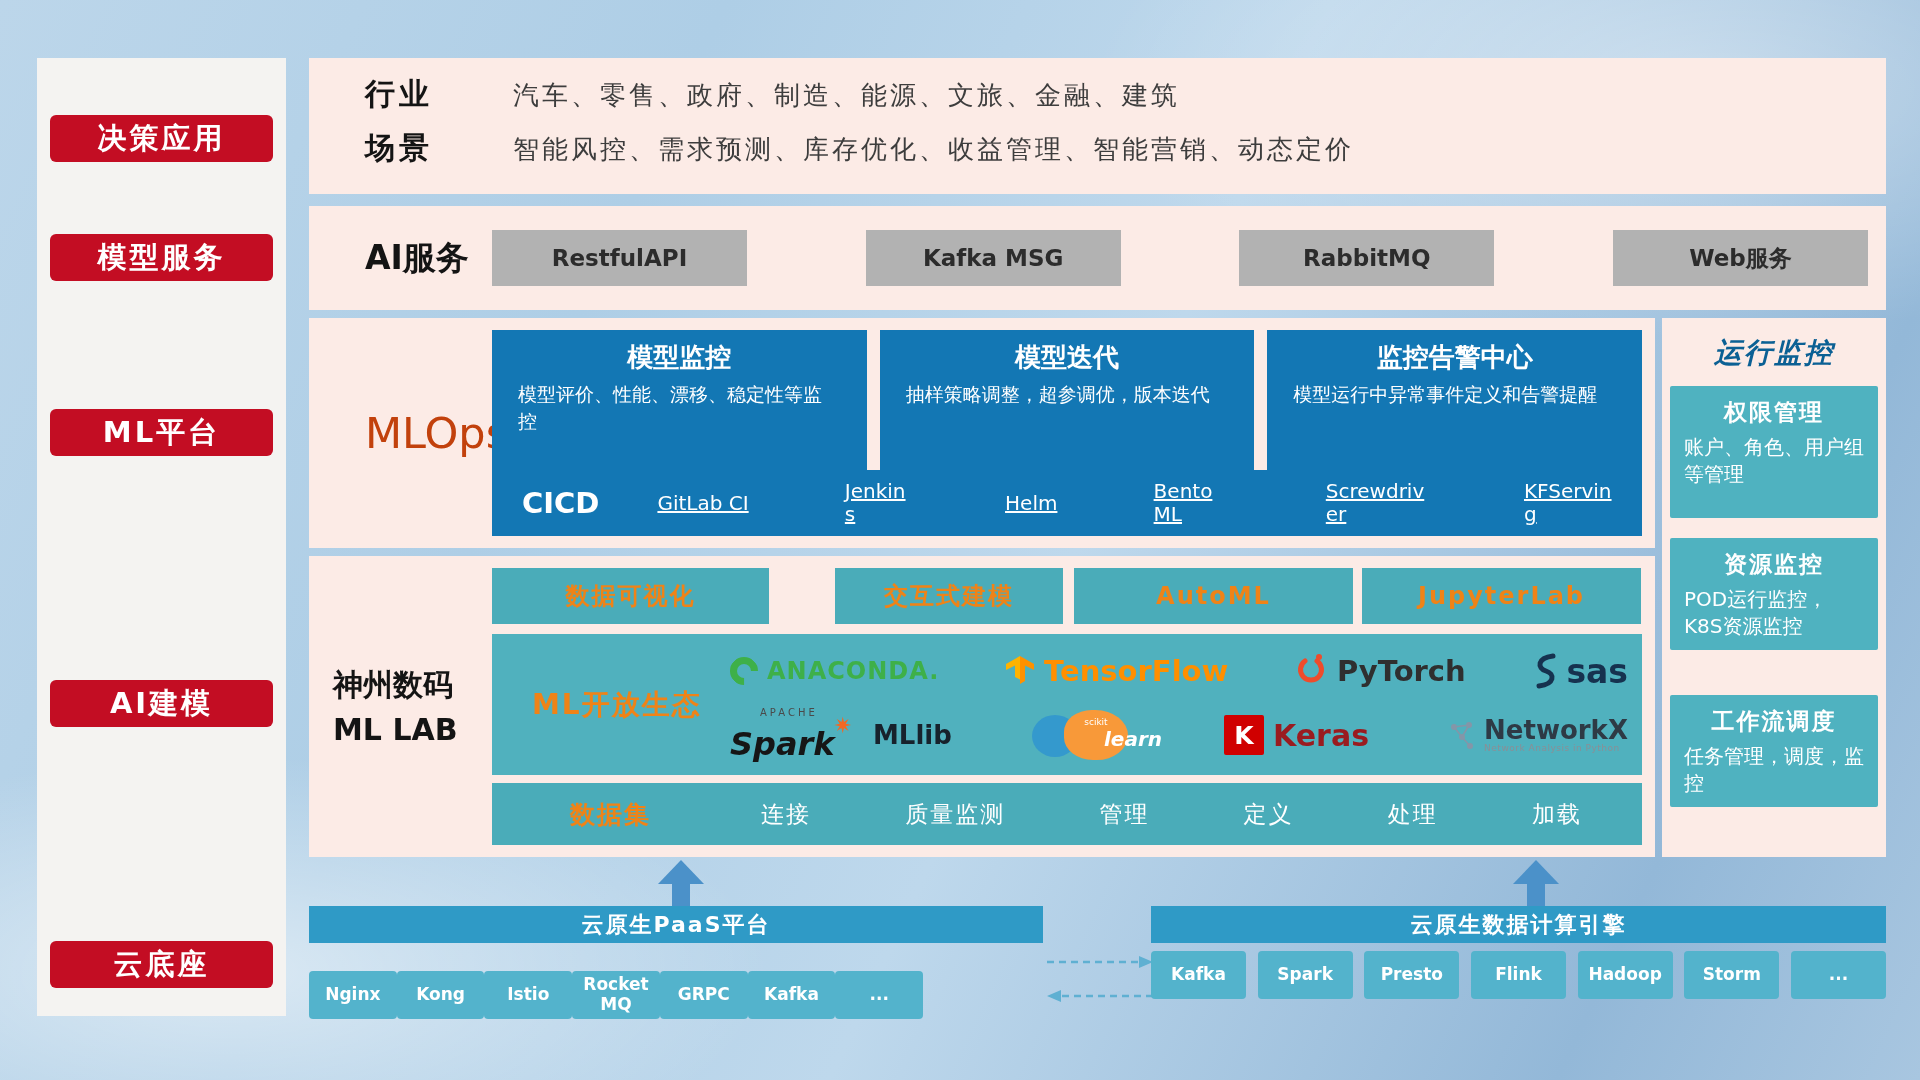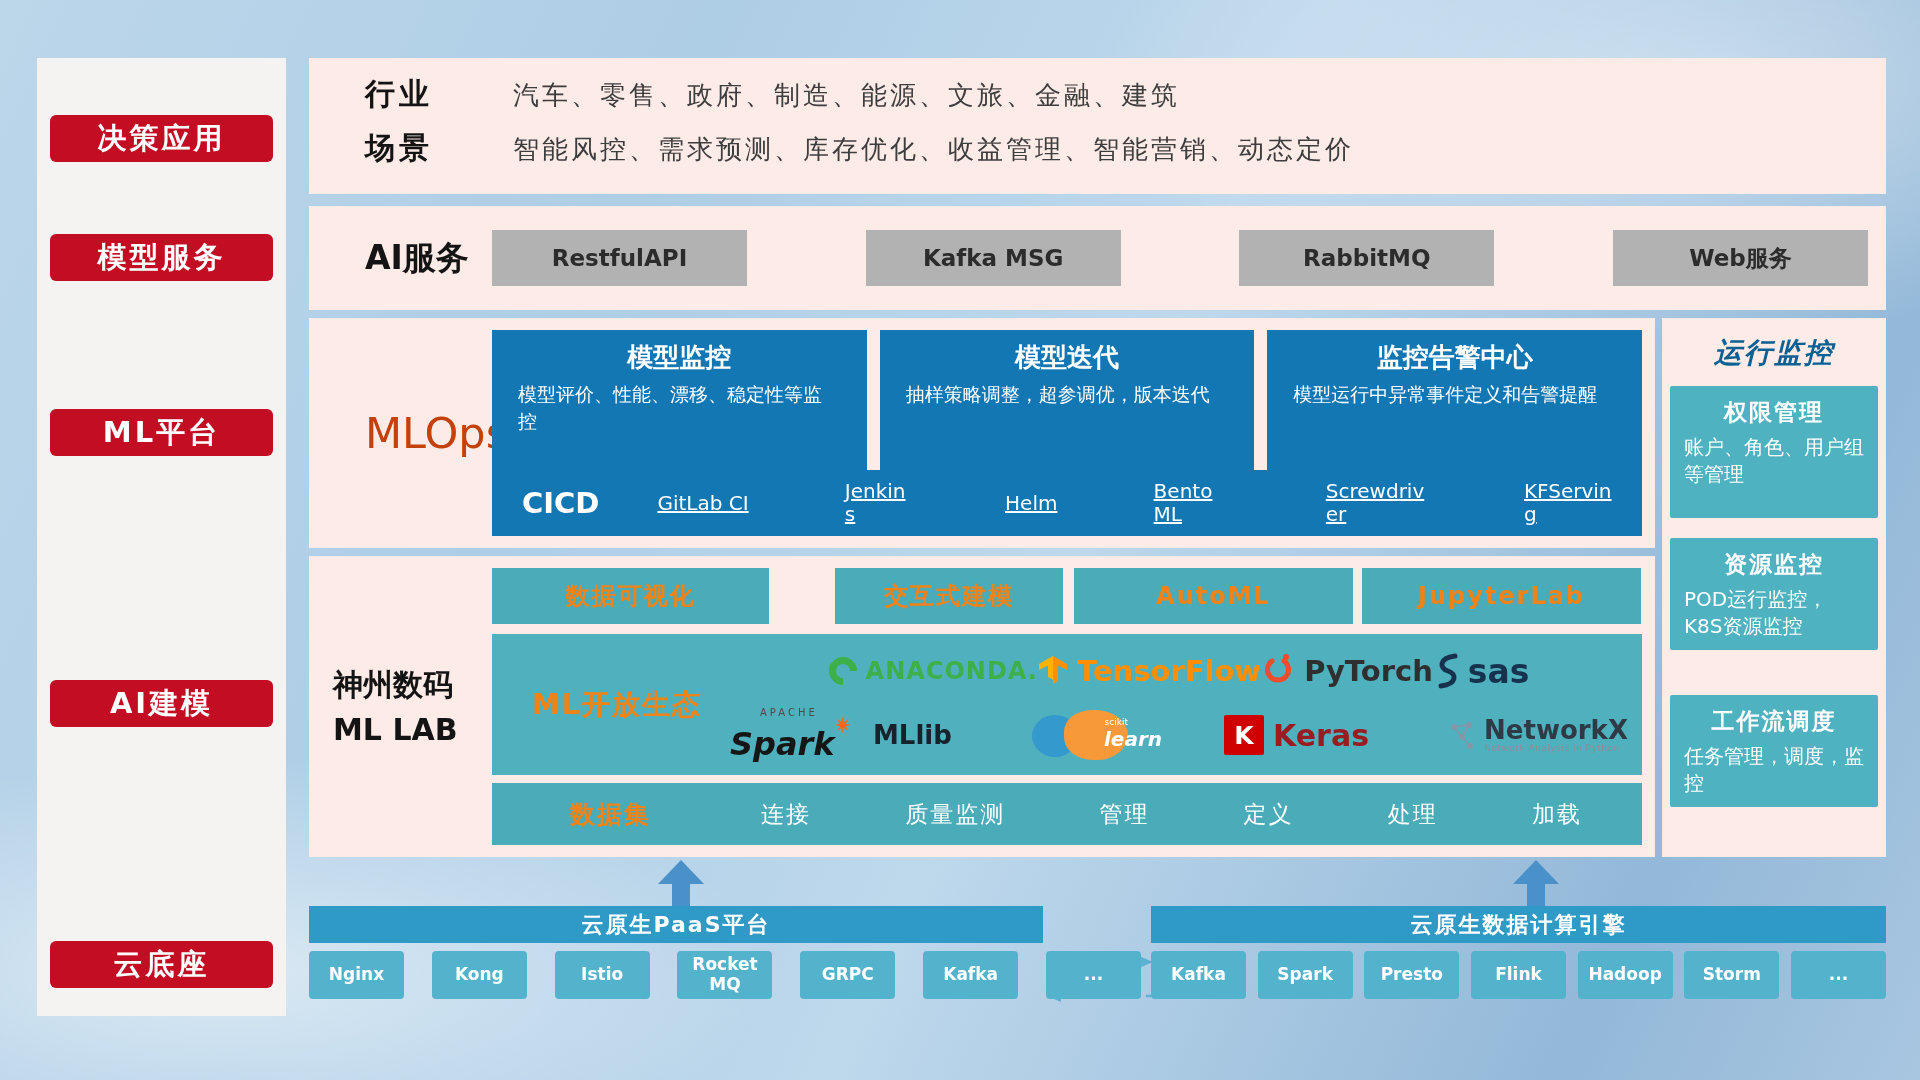--- a/index.html
+++ b/index.html
@@ -66,40 +66,40 @@
                  font-size:30px; font-weight:bold; color:#141414; line-height:1.5; }
   .tools-row { position:absolute; left:183px; top:12px; width:1150px; height:56px; display:flex; }
   .tool { height:56px; background:#4aacb9; color:#ef8317; font-size:24px; font-weight:bold;
           display:flex; align-items:center; justify-content:center; letter-spacing:2px; }
   .t0{width:277px} .t1{width:228px; margin-left:66px} .t2{width:279px; margin-left:11px} .t3{width:279px; margin-left:9px}
   .eco-box { position:absolute; left:183px; top:78px; width:1150px; height:141px; background:#50b1be; }
   .eco-label { position:absolute; left:40px; top:50%; transform:translateY(-50%);
                font-size:28px; font-weight:bold; color:#ef8317; letter-spacing:2px; }
   .eco-logos { position:absolute; left:238px; right:14px; top:0; bottom:0; }
   .logo-row1 { position:absolute; top:10px; left:0; right:0; height:54px;
-               display:flex; justify-content:center; align-items:center; }
+               display:flex; justify-content:space-between; align-items:center; }
   .logo-row2 { position:absolute; top:70px; left:0; right:0; height:62px;
                display:flex; justify-content:space-between; align-items:center; }
   .logo { display:flex; align-items:center; gap:9px; }
   .ana-ring { width:28px; height:28px; border:7px solid #3eb049; border-radius:50%;
               border-bottom-color:transparent; transform:rotate(-45deg); }
   .ana-text { font-size:24px; font-weight:bold; color:#3eb049; letter-spacing:1px; }
   .tf-text  { font-size:29px; font-weight:bold; color:#ff8f00; }
   .pt-text  { font-size:29px; font-weight:600; color:#2f2f2f; }
   .sas-text { font-size:33px; font-weight:bold; color:#16324f; }
   .spark-wrap { position:relative; width:118px; height:56px; }
   .spark-apache { position:absolute; top:0; left:30px; font-size:10px; letter-spacing:3px; color:#4a4a4a; }
   .spark-text { position:absolute; bottom:0; left:0; font-size:32px; font-weight:bold; font-style:italic; color:#161616; }
   .spark-star { position:absolute; top:6px; right:-4px; color:#f26822; font-size:22px; }
   .mllib-text { font-size:26px; font-weight:bold; color:#17222c; margin-left:16px; }
   .skl { position:relative; width:112px; height:54px; }
   .skl-blue { position:absolute; left:0; top:7px; width:46px; height:42px; background:#3499cd; border-radius:50%; }
   .skl-orange { position:absolute; left:32px; top:2px; width:64px; height:50px; background:#f89939;
                 border-radius:46% 54% 52% 48%; text-align:center; }
-  .skl-small { display:block; font-size:9px; color:#fff; margin-top:7px;text-align:right; }
+  .skl-small { display:block; font-size:9px; color:#fff; margin-top:7px; }
   .skl-learn { display:block; font-size:20px; font-weight:bold; font-style:italic; color:#fff;padding-left:40px; }
   .keras-k { width:40px; height:40px; background:#d00000; color:#fff; font-size:25px; font-weight:bold;
              display:flex; align-items:center; justify-content:center; border-radius:2px; }
   .keras-text { font-size:30px; font-weight:bold; color:#9a1c20; }
   .nx-col { display:flex; flex-direction:column; line-height:1.1; }
   .nx-text { font-size:26px; font-weight:bold; color:#2e3a45; }
   .nx-sub  { font-size:9px; color:#8a8f96; letter-spacing:.5px; }
   .dataset-bar { position:absolute; left:183px; top:227px; width:1150px; height:62px; background:#4aacb9;
                  display:flex; align-items:center; padding:0 60px 0 78px; }
   .dataset-label { font-size:25px; font-weight:bold; color:#ef8317; margin-right:110px; letter-spacing:2px; }
@@ -113,21 +113,21 @@
   .mon-card-title { text-align:center; font-size:23px; font-weight:bold; margin-top:11px; letter-spacing:2px; }
   .mon-card-desc  { font-size:20px; line-height:1.35; padding:6px 14px 0; }
 
   
   .found-bar { position:absolute; top:906px; height:37px; background:#2f9ac6; color:#fff;
                font-size:22px; font-weight:bold; display:flex; align-items:center; justify-content:center;
                letter-spacing:2px; }
   .paas-bar   { left:309px;  width:734px; }
   .engine-bar { left:1151px; width:735px; }
   .chip-row { position:absolute; top:951px; height:48px; display:flex; justify-content:space-between; }
-  .paas-chips   { left:309px;  width:832px; }
+  .paas-chips   { left:309px;  width:614px;margin-top:20px; }
   .engine-chips { left:1151px; width:735px; }
   .chip { width:95px; height:48px; background:#53b3cc; color:#fff; border-radius:4px;
           font-size:17px; font-weight:bold; display:flex; align-items:center; justify-content:center;
           text-align:center; padding:4px 8px; line-height:1.15; word-break:break-all; }
   .up-arrow { position:absolute; top:860px; }
   .ua-left  { left:658px; }
   .ua-right { left:1513px; }
   .dashed-arrows { position:absolute; left:1045px; top:948px; }
 </style>
 </head>

